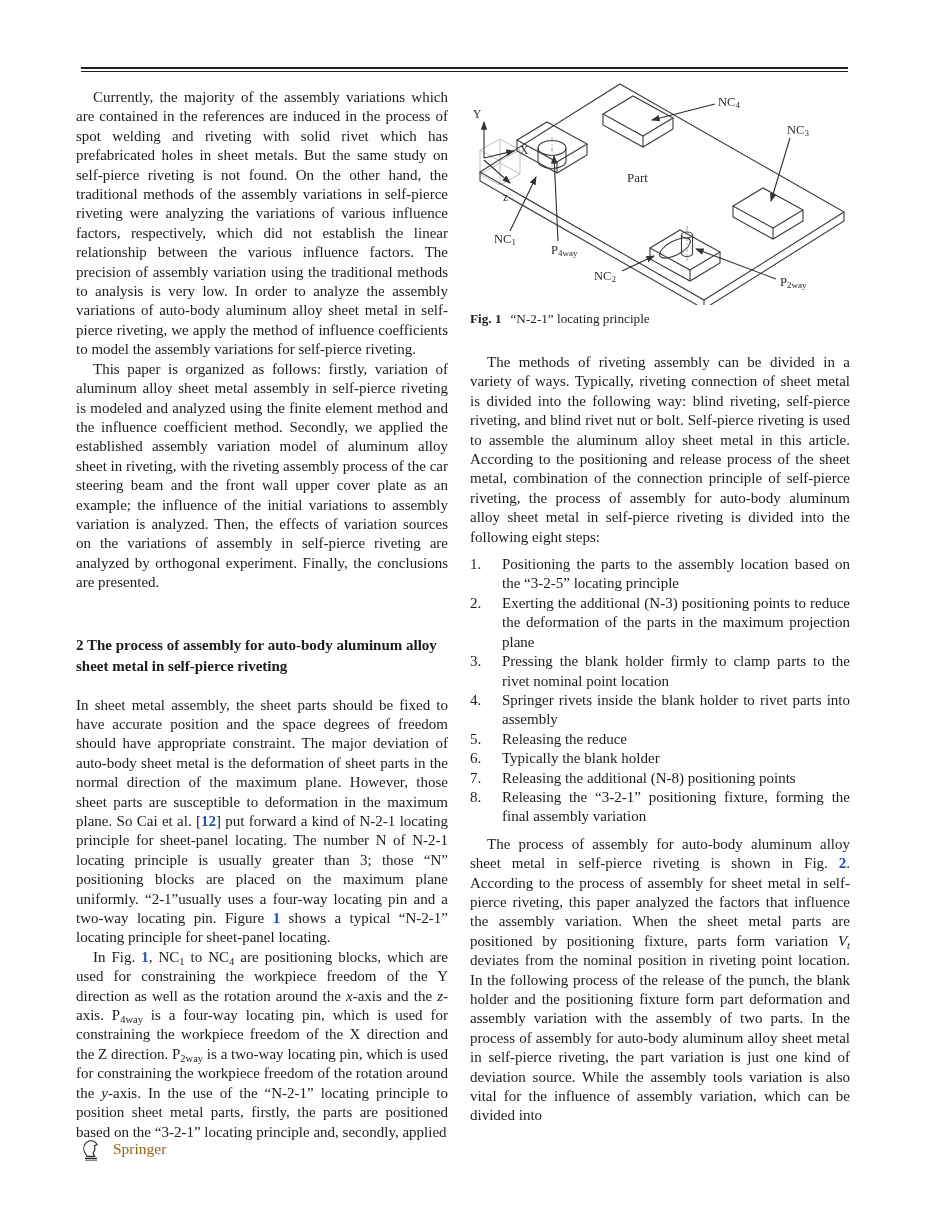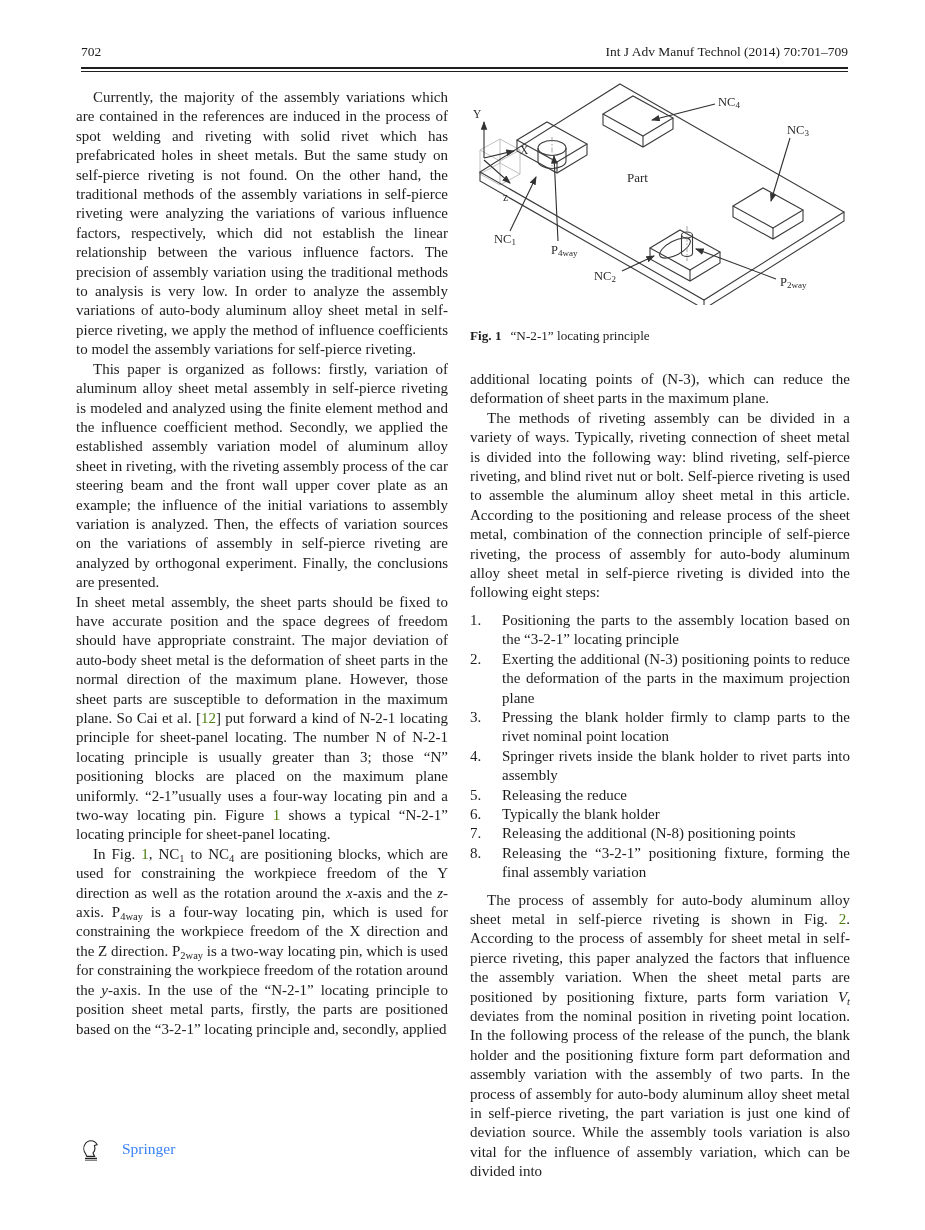--- a/index.html
+++ b/index.html
@@ -16,55 +16,52 @@
   .hdr-rule { position:absolute; left:81px; top:67px; width:767px; height:5px;
               border-top:2.5px solid #1f1f1f; border-bottom:1px solid #1f1f1f; }
   
   .col { position:absolute; font-size:15px; line-height:19.4px; text-align:justify; }
   .col-left  { left:76px;  top:88px; width:372px; }
   .col-right { left:470px; top:58px; width:380px; }
   p.body-par { text-align:justify; }
   .indent { text-indent:17px; }
   h2.sec { font-size:15px; font-weight:bold; line-height:21px; text-align:left;
            margin-top:42px; margin-bottom:19px; }
-  .s-ref  { color:#4d7c0f; }
+  .s-ref  { color:#1d4ed8;font-weight:bold; }
   .s-i    { font-style:italic; }
   .s-sub  { font-size:70%; vertical-align:-3px; line-height:0; }
   .s-isub { font-size:70%; vertical-align:-3px; line-height:0; font-style:italic; }
   
   .fig-wrap { width:380px; }
   .fig-svg { display:block; }
   svg text { font-family:"Liberation Serif", serif; fill:#2a2a2a; }
-  .fig-cap { font-size:13.2px; line-height:16px; margin-top:23px; text-align:left; }
+  .fig-cap { font-size:13.2px; line-height:16px; margin-top:6px; text-align:left; }
   .fig-cap .cap-label { font-weight:bold; margin-right:9px; }
   .rc-text { margin-top:26px; }
   
   .steps { margin:8px 0 8px 0; }
   .step-row { display:flex; }
   .step-num { flex:none; width:23px; text-align:left; }
   .step-text { flex:1; padding-left:9px; text-align:justify; }
   
   .footer { position:absolute; left:81px; top:1136px; height:26px;
             display:flex; align-items:center; }
-  .footer .pub { font-size:15.5px; margin-left:21px; color:#3b82f6; }
+  .footer .pub { font-size:15.5px; margin-left:12px; color:#a16207; }
 </style>
 </head>
 <body>
 
 <div class="page">
 
-  <div class="hdr">
-    <span class="pg">702</span>
-    <span class="jr">Int J Adv Manuf Technol (2014) 70:701–709</span>
-  </div>
   <div class="hdr-rule"></div>
 
   <div class="col col-left">
     <p class="body-par indent">Currently, the majority of the assembly variations which are contained in the references are induced in the process of spot welding and riveting with solid rivet which has prefabricated holes in sheet metals. But the same study on self-pierce riveting is not found. On the other hand, the traditional methods of the assembly variations in self-pierce riveting were analyzing the variations of various influence factors, respectively, which did not establish the linear relationship between the various influence factors. The precision of assembly variation using the traditional methods to analysis is very low. In order to analyze the assembly variations of auto-body aluminum alloy sheet metal in self-pierce riveting, we apply the method of influence coefficients to model the assembly variations for self-pierce riveting.</p>
     <p class="body-par indent">This paper is organized as follows: firstly, variation of aluminum alloy sheet metal assembly in self-pierce riveting is modeled and analyzed using the finite element method and the influence coefficient method. Secondly, we applied the established assembly variation model of aluminum alloy sheet in riveting, with the riveting assembly process of the car steering beam and the front wall upper cover plate as an example; the influence of the initial variations to assembly variation is analyzed. Then, the effects of variation sources on the variations of assembly in self-pierce riveting are analyzed by orthogonal experiment. Finally, the conclusions are presented.</p>
+    <h2 class="sec">2 The process of assembly for auto-body aluminum alloy sheet metal in self-pierce riveting</h2>
     <p class="body-par"><span>In sheet metal assembly, the sheet parts should be fixed to have accurate position and the space degrees of freedom should have appropriate constraint. The major deviation of auto-body sheet metal is the deformation of sheet parts in the normal direction of the maximum plane. However, those sheet parts are susceptible to deformation in the maximum plane. So Cai et al. [</span><span class="s-ref">12</span><span>] put forward a kind of N-2-1 locating principle for sheet-panel locating. The number N of N-2-1 locating principle is usually greater than 3; those “N” positioning blocks are placed on the maximum plane uniformly. “2-1”usually uses a four-way locating pin and a two-way locating pin. Figure </span><span class="s-ref">1</span><span> shows a typical “N-2-1” locating principle for sheet-panel locating.</span></p>
     <p class="body-par indent"><span>In Fig. </span><span class="s-ref">1</span><span>, NC</span><span class="s-sub">1</span><span> to NC</span><span class="s-sub">4</span><span> are positioning blocks, which are used for constraining the workpiece freedom of the Y direction as well as the rotation around the </span><span class="s-i">x</span><span>-axis and the </span><span class="s-i">z</span><span>-axis. P</span><span class="s-sub">4way</span><span> is a four-way locating pin, which is used for constraining the workpiece freedom of the X direction and the Z direction. P</span><span class="s-sub">2way</span><span> is a two-way locating pin, which is used for constraining the workpiece freedom of the rotation around the </span><span class="s-i">y</span><span>-axis. In the use of the “N-2-1” locating principle to position sheet metal parts, firstly, the parts are positioned based on the “3-2-1” locating principle and, secondly, applied</span></p>
   </div>
 
   <div class="col col-right">
     <div class="fig-wrap">
       <svg class="fig-svg" width="380" height="247" viewBox="0 0 380 247">
         <defs>
           <marker id="arr" markerWidth="9" markerHeight="8" refX="7" refY="3" orient="auto">
             <path d="M0,0 L8,3 L0,6 Z" fill="#333"></path>
@@ -148,26 +145,25 @@
         <text x="124" y="222" font-size="12.5"><tspan>NC</tspan><tspan font-size="9" dy="2">2</tspan></text>
         <text x="81" y="196" font-size="12.5"><tspan>P</tspan><tspan font-size="9" dy="2">4way</tspan></text>
         <text x="310" y="228" font-size="12.5"><tspan>P</tspan><tspan font-size="9" dy="2">2way</tspan></text>
       </svg>
       <div class="fig-cap">
         <span class="cap-label">Fig. 1</span><span>“N-2-1” locating principle</span>
       </div>
     </div>
 
     <div class="rc-text">
-      <p class="body-par">additional locating points of (N-3), which can reduce the deformation of sheet parts in the maximum plane.</p>
       <p class="body-par indent">The methods of riveting assembly can be divided in a variety of ways. Typically, riveting connection of sheet metal is divided into the following way: blind riveting, self-pierce riveting, and blind rivet nut or bolt. Self-pierce riveting is used to assemble the aluminum alloy sheet metal in this article. According to the positioning and release process of the sheet metal, combination of the connection principle of self-pierce riveting, the process of assembly for auto-body aluminum alloy sheet metal in self-pierce riveting is divided into the following eight steps:</p>
       <div class="steps">
         <div class="step-row">
             <span class="step-num">1.</span>
-            <span class="step-text">Positioning the parts to the assembly location based on the “3-2-1” locating principle</span>
+            <span class="step-text">Positioning the parts to the assembly location based on the “3-2-5” locating principle</span>
           </div>
         <div class="step-row">
             <span class="step-num">2.</span>
             <span class="step-text">Exerting the additional (N-3) positioning points to reduce the deformation of the parts in the maximum projection plane</span>
           </div>
         <div class="step-row">
             <span class="step-num">3.</span>
             <span class="step-text">Pressing the blank holder firmly to clamp parts to the rivet nominal point location</span>
           </div>
         <div class="step-row">

